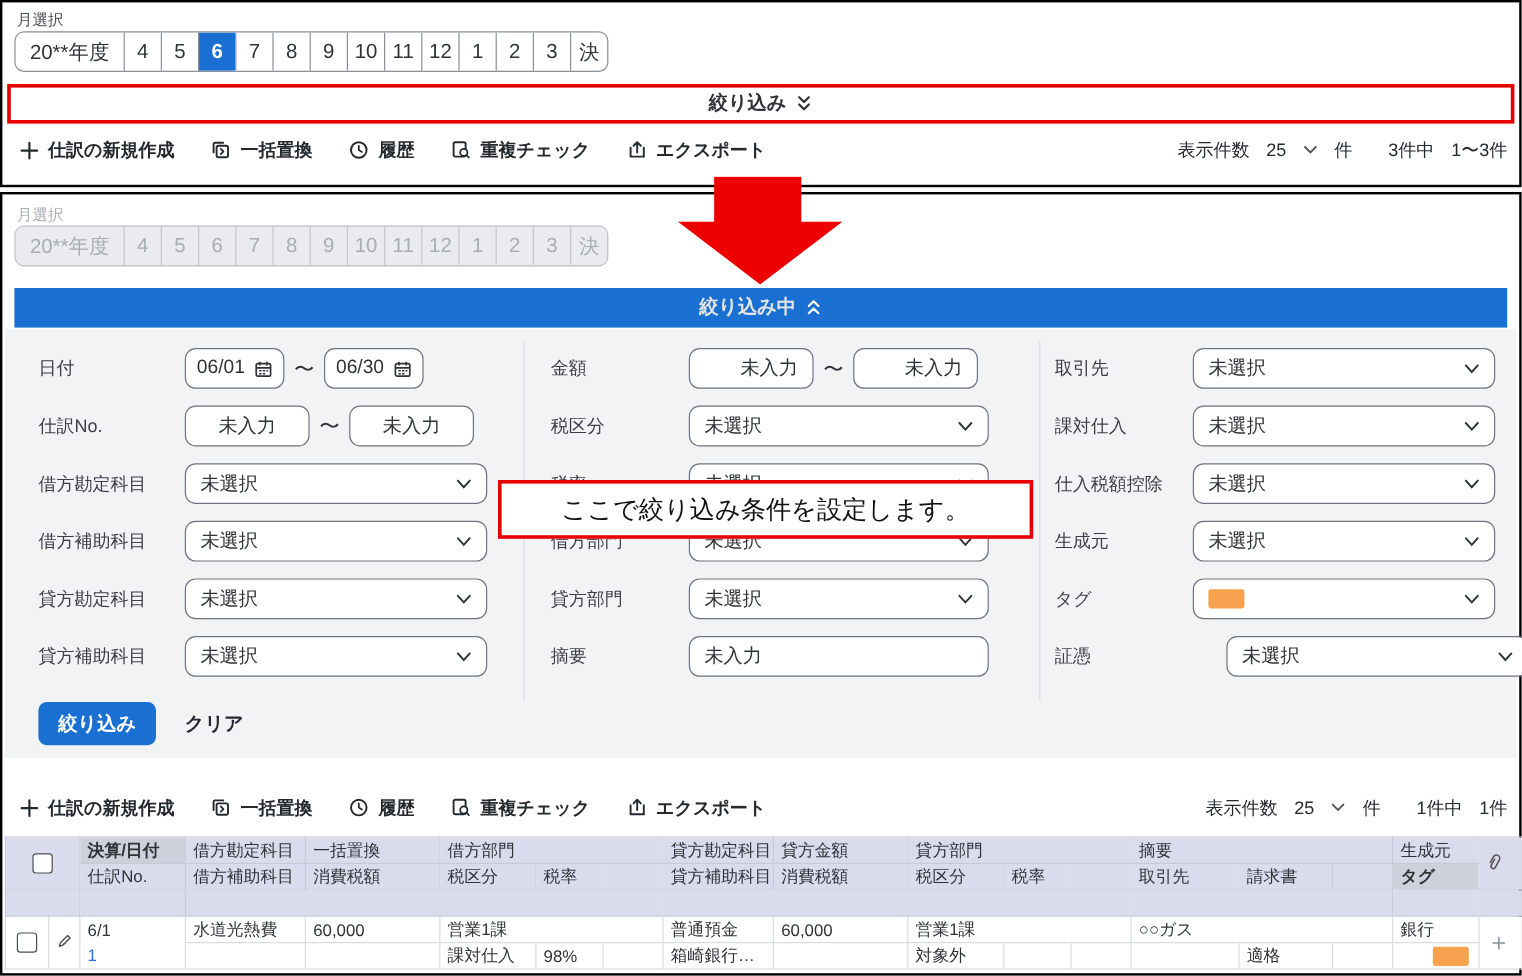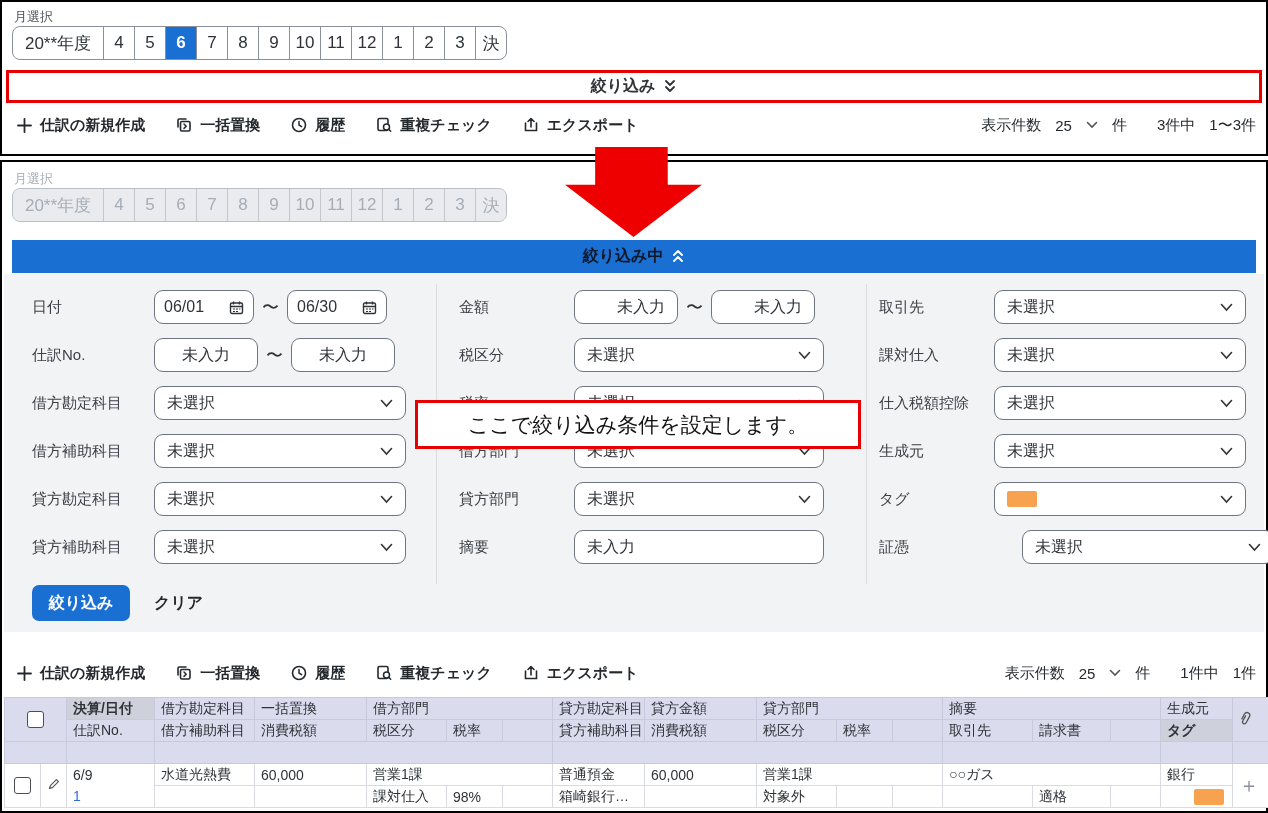--- a/index.html
+++ b/index.html
@@ -20,41 +20,41 @@
   .mselect.disabled { background:#e9ebee; border-color:#b9bec5; }
   .mselect.disabled .mcell { color:#a7adb5; border-color:#c3c7cd; background:#e9ebee; }
   .mlabel.disabled { color:#a7adb5; }
 
   
   #filterToggle { position:absolute; left:4px; top:68px; width:1256px; height:33px;
     border:3px solid #e60000; background:#fff; display:flex; align-items:center;
     justify-content:center; gap:8px; font-size:16px; font-weight:bold; color:#2f3337; cursor:pointer; }
   #filterBarOpen { position:absolute; left:10px; top:78px; width:1244px; height:33px;
     background:#1a70d2; display:flex; align-items:center; justify-content:center; gap:8px;
-    font-size:16px; font-weight:bold; color:#0f172a; cursor:pointer; }
+    font-size:16px; font-weight:bold; color:#e5e5e5; cursor:pointer; }
 
   
   .toolbar { position:absolute; left:14px; right:10px; height:38px; display:flex; align-items:center; }
   .tb-item { display:flex; align-items:center; gap:7px; margin-right:30px; font-size:15px;
     font-weight:600; color:#24292e; cursor:pointer; white-space:nowrap; }
   .tb-right { margin-left:auto; display:flex; align-items:center; font-size:15px; color:#24292e; }
   .tb-right .gap-s { margin-left:14px; } .tb-right .gap-l { margin-left:30px; }
   .icon { display:inline-flex; }
 
   
   #filterPanel { position:absolute; left:2px; top:112px; width:1260px; height:358px; background:#f2f3f5; }
   .vdiv { position:absolute; top:10px; height:300px; width:1px; background:#dadce0; }
   .fp-row { position:absolute; height:34px; display:flex; align-items:center;justify-content:center; }
   .flabel { font-size:15px; color:#3a3f45; flex:0 0 auto; }
   .lw1 { width:122px; } .lw2 { width:115px; } .lw3 { width:115px; }
   .ctl { height:34px; border:1.5px solid #6e7580; border-radius:9px; background:#fff;
     display:flex; align-items:center; padding:0 12px; font-size:16px; color:#2f3337; }
   .selctl { justify-content:space-between; }
   .w252 { width:252px; } .w250 { width:250px; }
-  .datectl { width:100px; justify-content:space-between; padding:0 9px; }
+  .datectl { width:83px; justify-content:space-between; padding:0 9px; }
   .pairctl { width:104px; justify-content:center; }
   .amtctl { width:104px; justify-content:flex-end; }
   .tilde { margin:0 8px; font-size:17px; color:#2f3337; }
   .swatch { width:30px; height:16px; border-radius:2px; background:#f7a24e; }
   #annotation { position:absolute; left:411px; top:126px; width:446px; height:49px;
     background:#fff; border:3px solid #e60000; display:flex; align-items:center;
     justify-content:center; font-size:21px; color:#111; z-index:5; white-space:nowrap; }
   #applyBtn { position:absolute; left:28px; top:311px; width:98px; height:36px;
     background:#1a70d2; color:#fff; font-size:16px; font-weight:bold; border:none;
     border-radius:7px; display:flex; align-items:center; justify-content:center; cursor:pointer; }
@@ -555,21 +555,21 @@
     <tbody>
       <tr>
         <td rowspan="2">
             <div class="checkbox"></div>
           </td>
         <td rowspan="2" class="cell-center"><span class="icon">
               <svg width="14" height="14" viewBox="0 0 14 14">
                 <path d="M2.5 11.5l.9-2.9 6-6 2 2-6 6-2.9.9z" fill="none" stroke="#555" stroke-width="1.2" stroke-linejoin="round"></path>
               </svg>
             </span></td>
-        <td class="num nobb">6/9</td>
+        <td class="num nobb">6/1</td>
         <td>水道光熱費</td>
         <td class="num">60,000</td>
         <td colspan="3">営業1課</td>
         <td>普通預金</td>
         <td class="num">60,000</td>
         <td colspan="3">営業1課</td>
         <td colspan="3">○○ガス</td>
         <td class="num">銀行</td>
         <td rowspan="2" class="plusbtn">＋</td>
       </tr>

